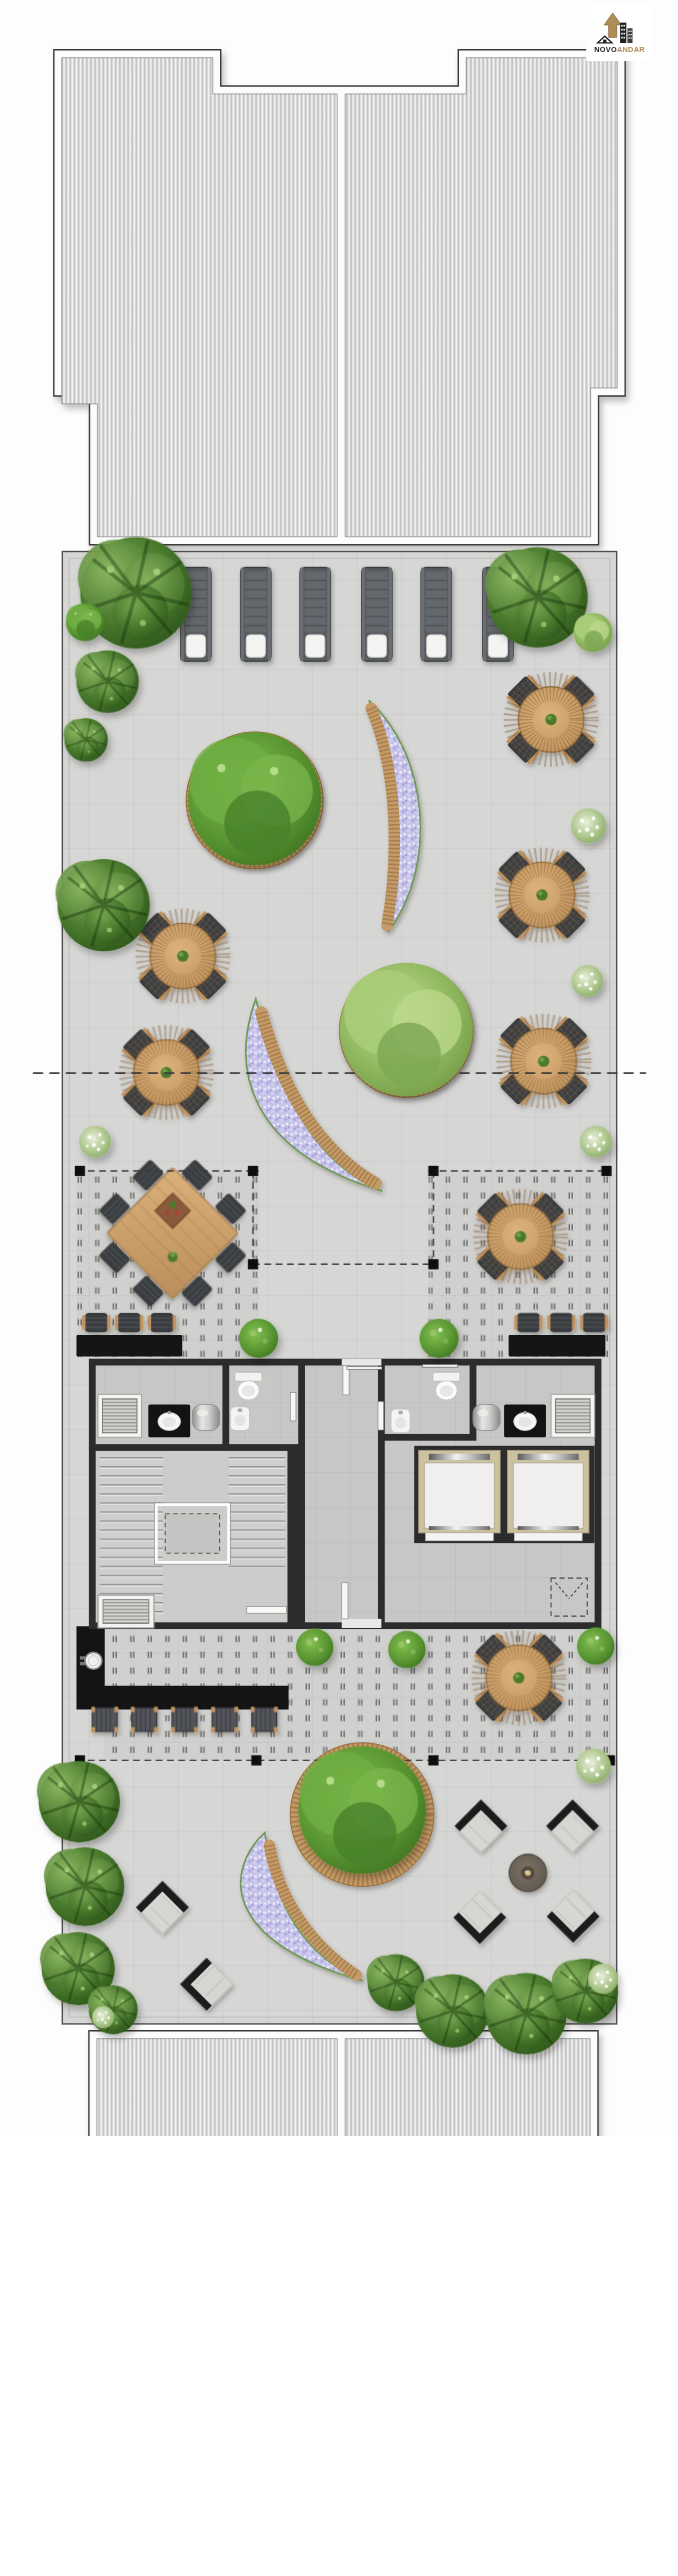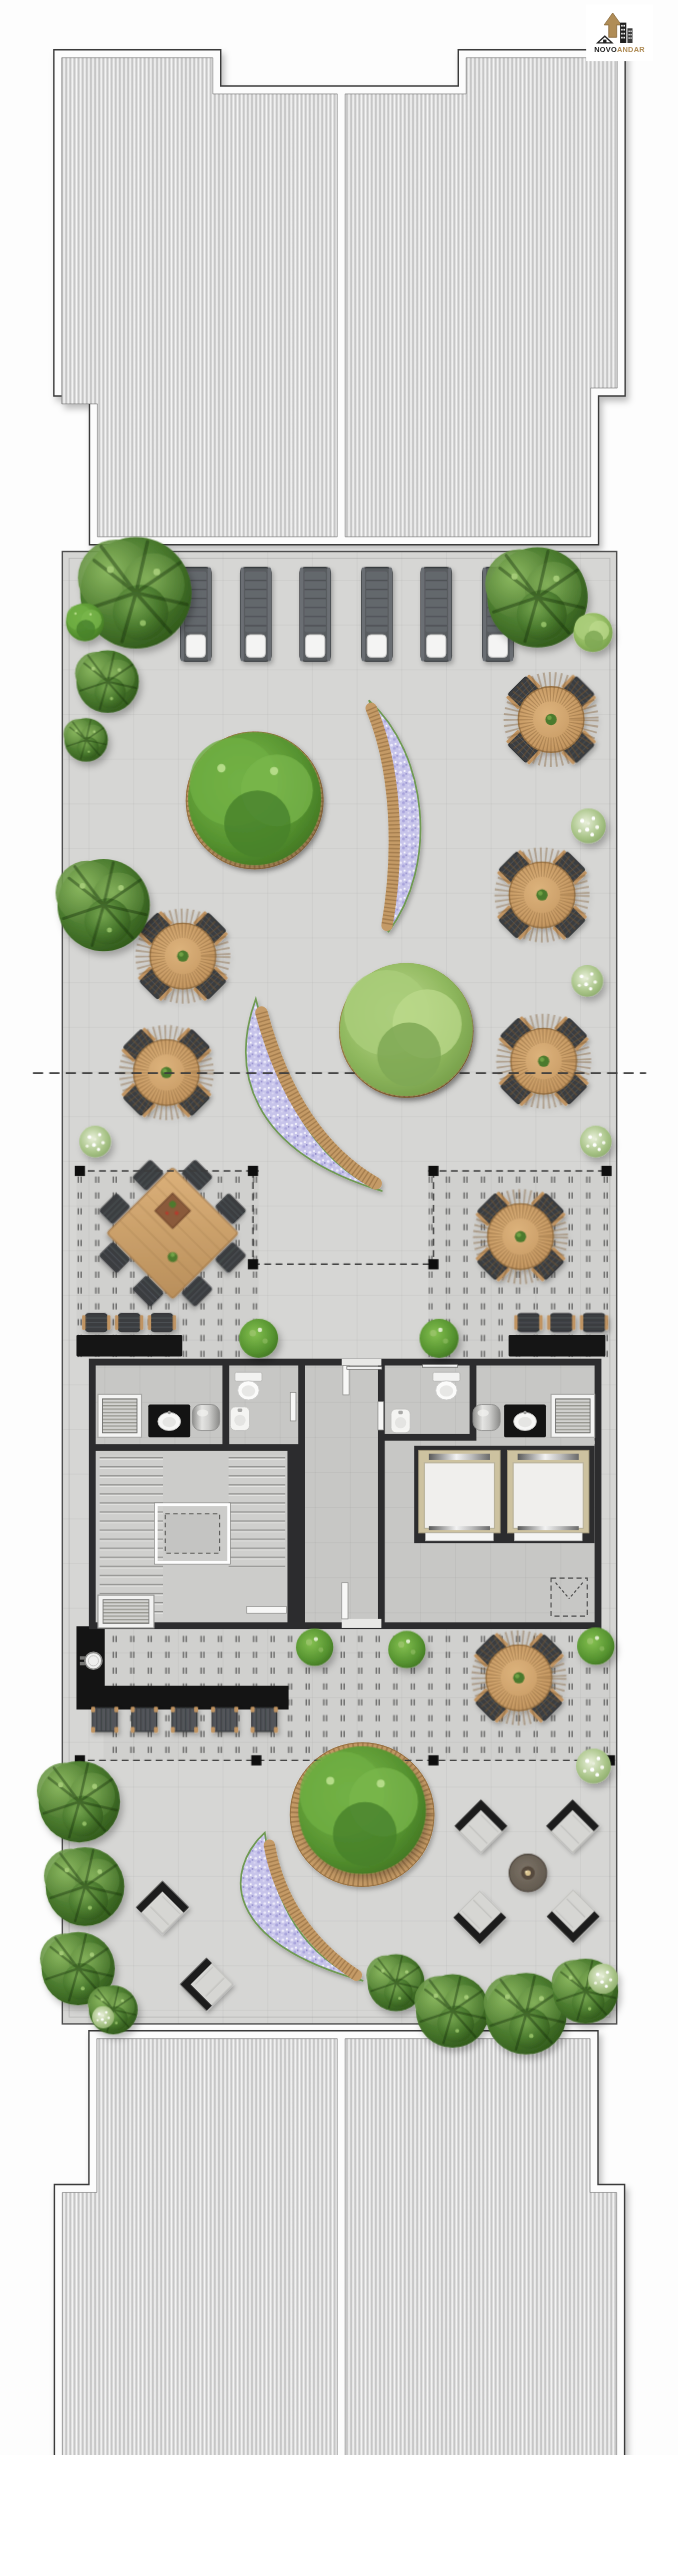--- a/index.html
+++ b/index.html
@@ -1,16 +1,16 @@
 <!DOCTYPE html>
 <html style="font-size:9px"><head>
 <meta charset="utf-8">
 <style>
   html,body{margin:0;padding:0;background:#ffffff;}
-  .stage{position:relative;width:679px;height:2455px;background:#fdfdfd;overflow:hidden;
+  .stage{position:relative;width:679px;height:2136px;background:#fdfdfd;overflow:hidden;
          font-family:"Liberation Sans",sans-serif;}
   svg{display:block}
 </style>
 </head>
 <body>
 
 <div class="stage">
 <svg id="plan" width="679" height="2576" viewBox="0 0 1200 4554" xmlns="http://www.w3.org/2000/svg">
 
 <defs>

